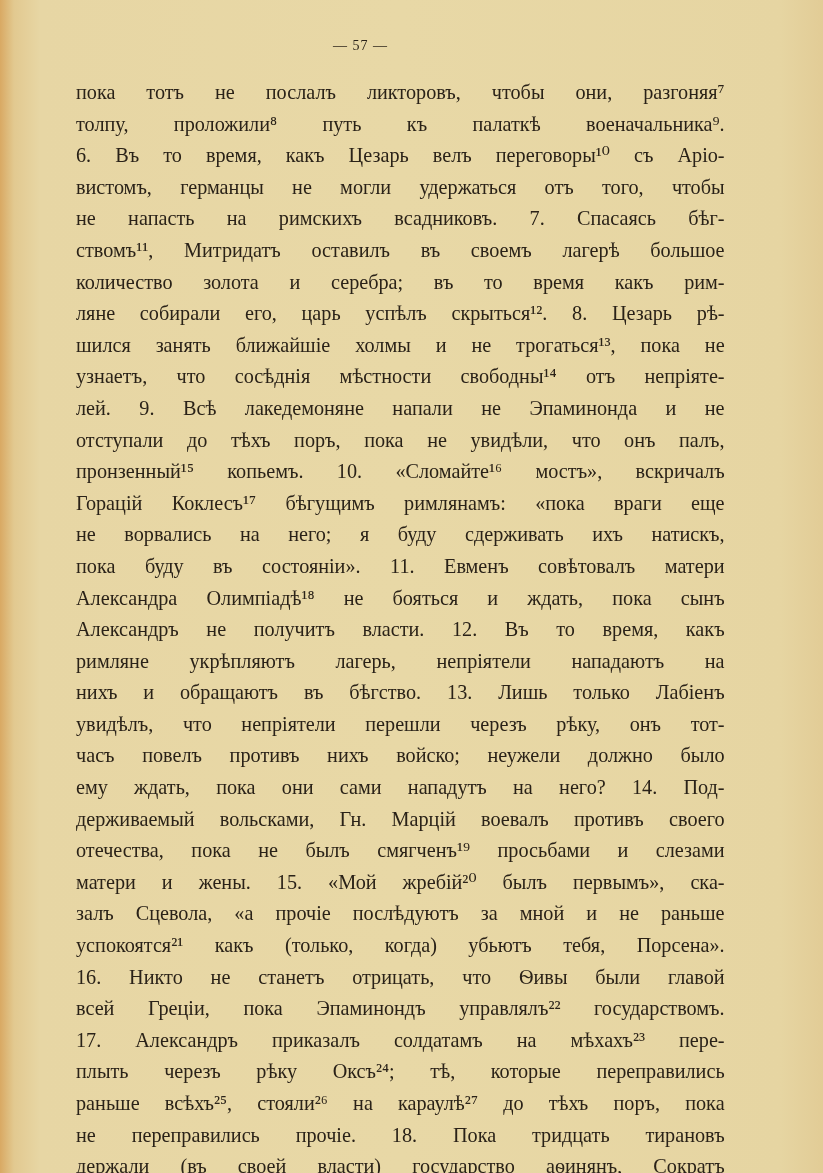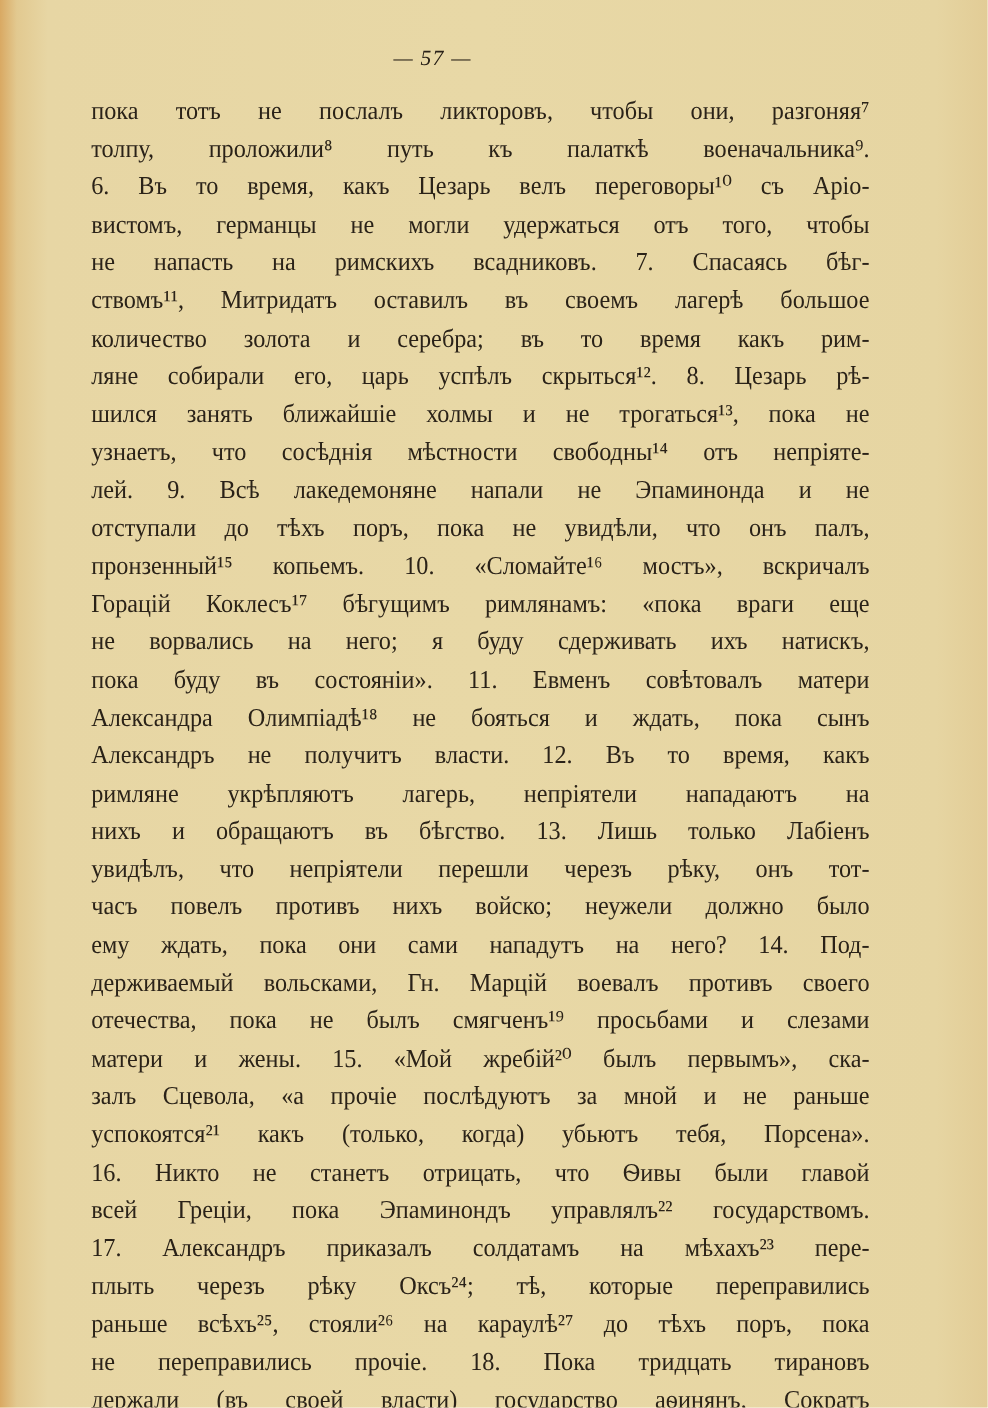--- a/index.html
+++ b/index.html
@@ -5,21 +5,21 @@
   html, body { margin:0; padding:0; }
   body {
     width:823px; height:1173px; overflow:hidden;
     background: linear-gradient(90deg, #d9a963 0px, #e2c990 14px, #e7d6a4 40px, #e8d8a6 400px, #e6d5a2 780px, #e2cc96 823px);
     position:relative;
     font-family: "Liberation Serif", "DejaVu Serif", serif;
     color:#2a2218;
   }
   .page-number {
     position:absolute; top:38px; left:0; width:721px; text-align:center;
-    font-size:18px; letter-spacing:1px;font-style:italic;
+    font-size:14px; letter-spacing:1px;
   }
   .text-block {
     position:absolute; top:77px; left:76px; width:648px;
   }
   .line {
     height:31.6px; line-height:31.6px; font-size:21.5px;
     white-space:nowrap; text-align:justify; text-align-last:justify;
     transform: scaleX(0.94); transform-origin:left center; width:690px;
   }
 </style>

